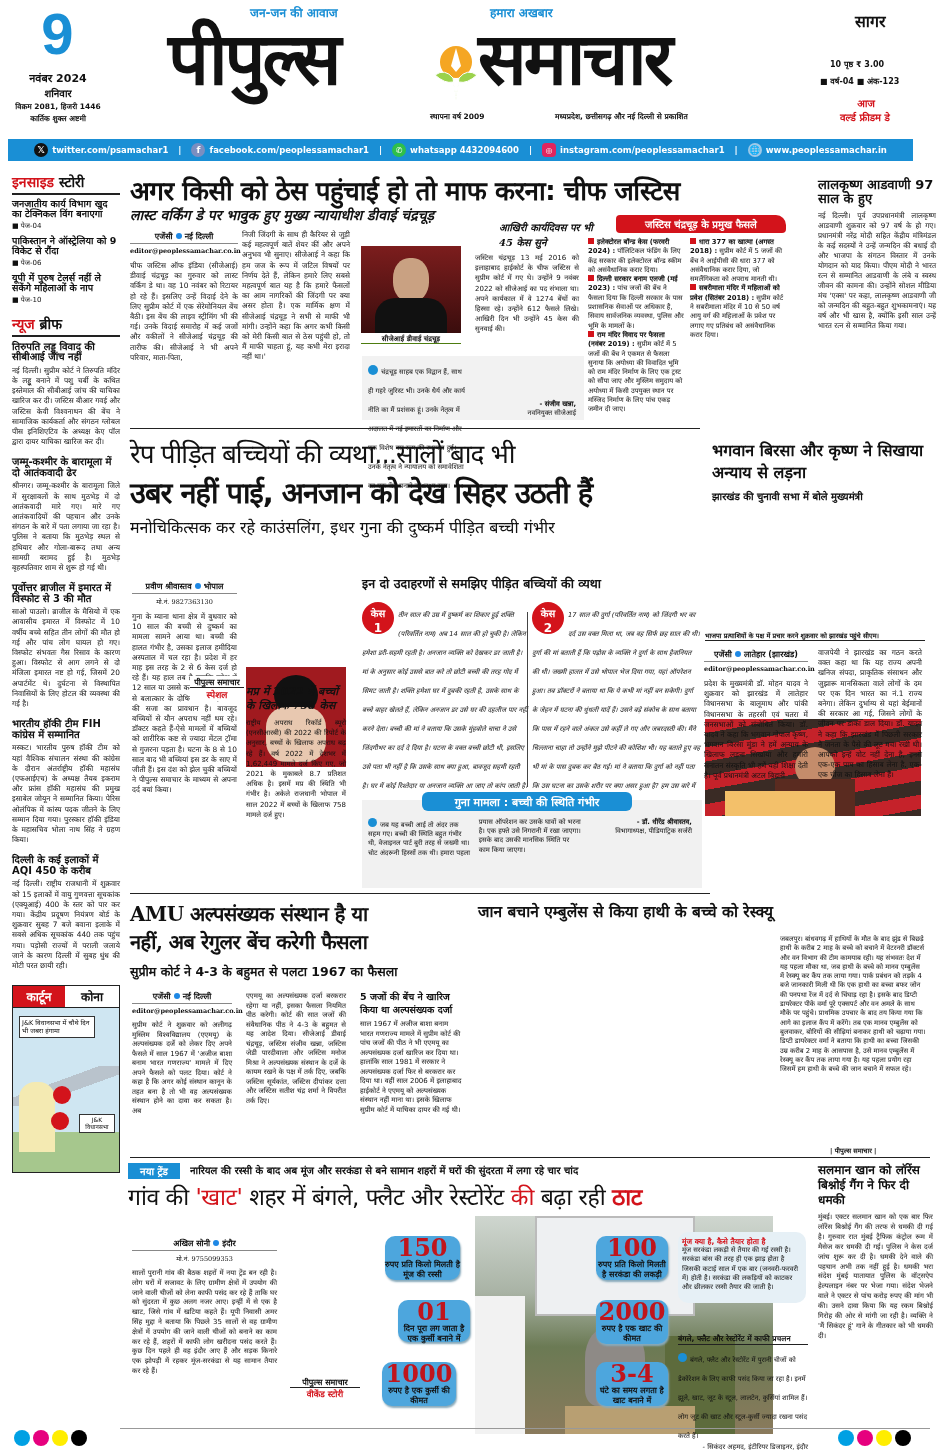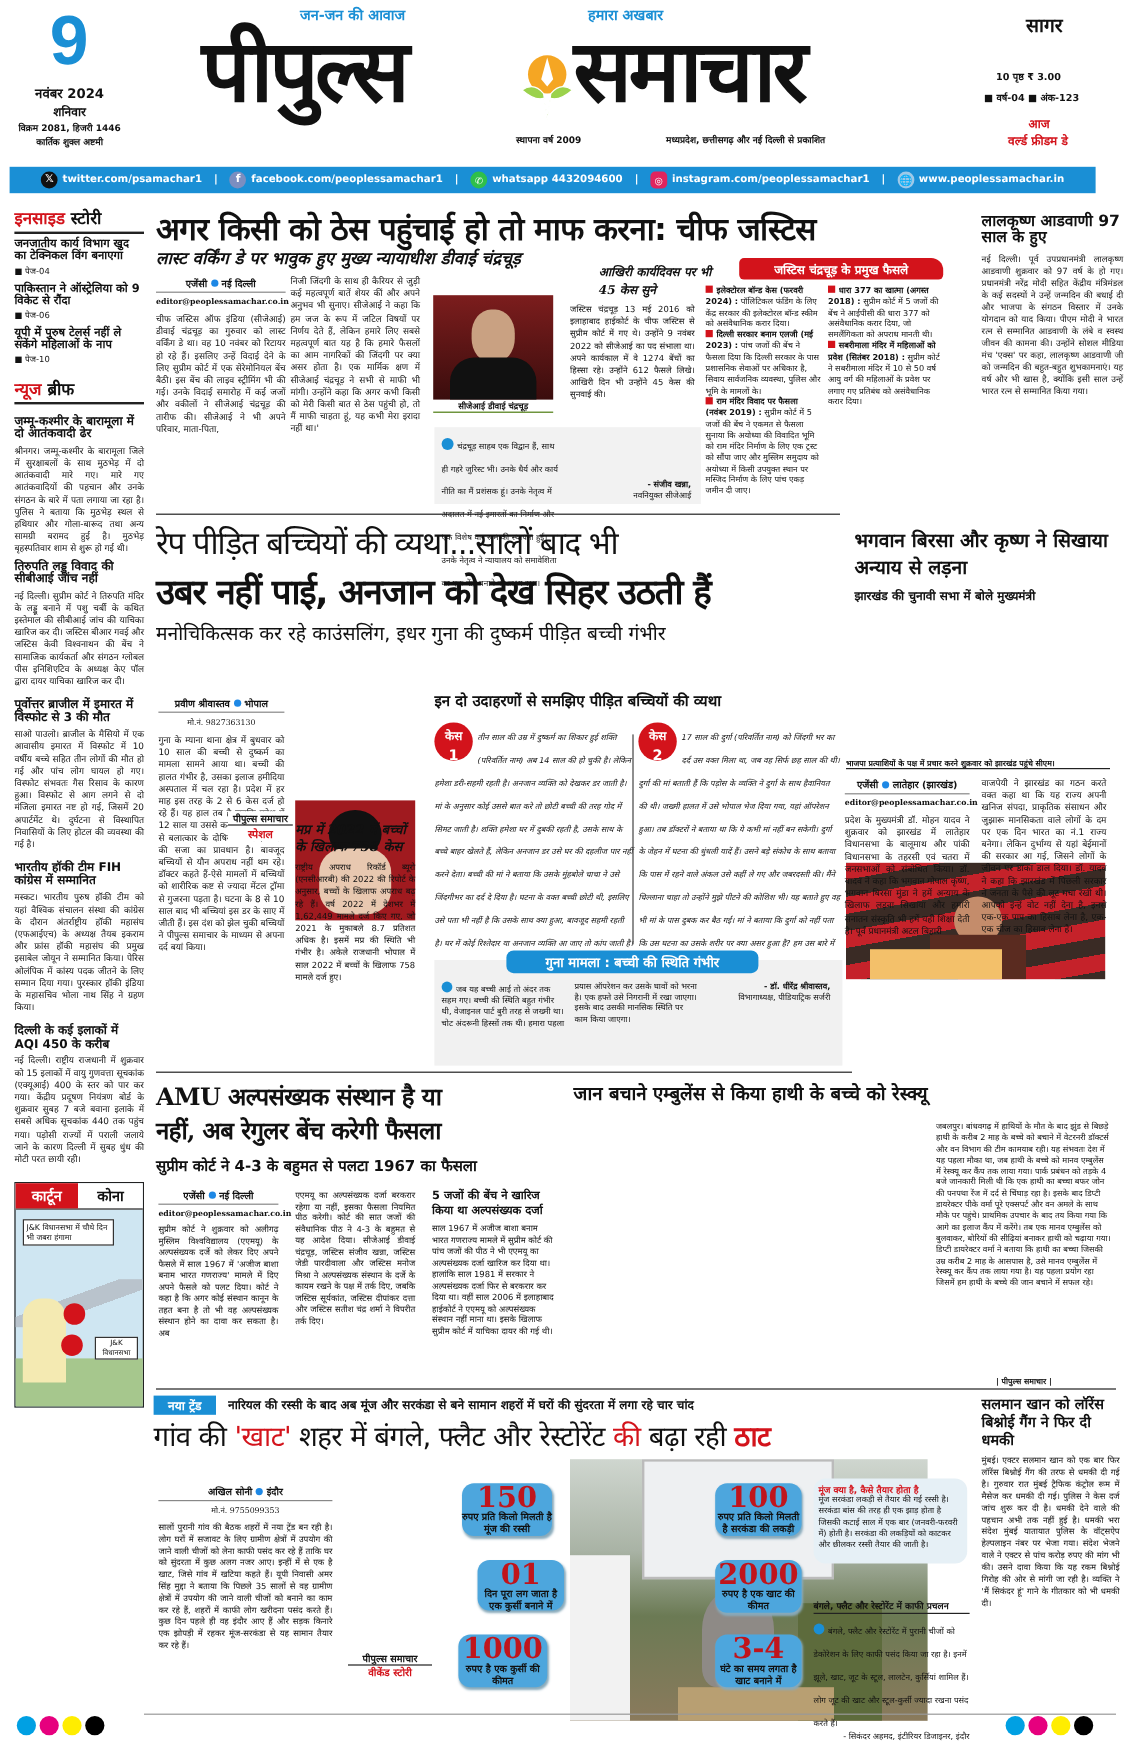--- a/index.html
+++ b/index.html
@@ -88,27 +88,27 @@
       <div class="hl" style="font-size:9.5px">पाकिस्तान ने ऑस्ट्रेलिया को 9 विकेट से रौंदा</div>
       <div style="font-size:7px;margin-top:2px">■ पेज-06</div>
     </div>
   <div style="margin-top:6px">
       <div class="hl" style="font-size:9.5px">यूपी में पुरुष टेलर्स नहीं ले सकेंगे महिलाओं के नाप</div>
       <div style="font-size:7px;margin-top:2px">■ पेज-10</div>
     </div>
 
   <div class="rule" style="font-weight:bold;font-size:14px;padding-bottom:2px;margin-top:10px"><span class="red">न्यूज</span> <span>ब्रीफ</span></div>
 
+  <div style="margin-top:5px">
+      <div class="hl" style="font-size:10px;margin-bottom:3px">तिरुपति लड्डू विवाद की सीबीआई जांच नहीं</div>
+      <p>नई दिल्ली। सुप्रीम कोर्ट ने तिरुपति मंदिर के लड्डू बनाने में पशु चर्बी के कथित इस्तेमाल की सीबीआई जांच की याचिका खारिज कर दी। जस्टिस बीआर गवई और जस्टिस केवी विश्वनाथन की बेंच ने सामाजिक कार्यकर्ता और संगठन ग्लोबल पीस इनिशिएटिव के अध्यक्ष केए पॉल द्वारा दायर याचिका खारिज कर दी।</p>
+    </div>
   <div style="margin-top:10px">
       <div class="hl" style="font-size:10px;margin-bottom:3px">जम्मू-कश्मीर के बारामूला में दो आतंकवादी ढेर</div>
       <p>श्रीनगर। जम्मू-कश्मीर के बारामूला जिले में सुरक्षाबलों के साथ मुठभेड़ में दो आतंकवादी मारे गए। मारे गए आतंकवादियों की पहचान और उनके संगठन के बारे में पता लगाया जा रहा है। पुलिस ने बताया कि मुठभेड़ स्थल से हथियार और गोला-बारूद तथा अन्य सामग्री बरामद हुई है। मुठभेड़ बृहस्पतिवार शाम से शुरू हो गई थी।</p>
-    </div>
-  <div style="margin-top:5px">
-      <div class="hl" style="font-size:10px;margin-bottom:3px">तिरुपति लड्डू विवाद की सीबीआई जांच नहीं</div>
-      <p>नई दिल्ली। सुप्रीम कोर्ट ने तिरुपति मंदिर के लड्डू बनाने में पशु चर्बी के कथित इस्तेमाल की सीबीआई जांच की याचिका खारिज कर दी। जस्टिस बीआर गवई और जस्टिस केवी विश्वनाथन की बेंच ने सामाजिक कार्यकर्ता और संगठन ग्लोबल पीस इनिशिएटिव के अध्यक्ष केए पॉल द्वारा दायर याचिका खारिज कर दी।</p>
     </div>
   <div style="margin-top:10px">
       <div class="hl" style="font-size:10px;margin-bottom:3px">पूर्वोत्तर ब्राजील में इमारत में विस्फोट से 3 की मौत</div>
       <p>साओ पाउलो। ब्राजील के मैसियो में एक आवासीय इमारत में विस्फोट में 10 वर्षीय बच्चे सहित तीन लोगों की मौत हो गई और पांच लोग घायल हो गए। विस्फोट संभवतः गैस रिसाव के कारण हुआ। विस्फोट से आग लगने से दो मंजिला इमारत नष्ट हो गई, जिसमें 20 अपार्टमेंट थे। दुर्घटना से विस्थापित निवासियों के लिए होटल की व्यवस्था की गई है।</p>
     </div>
   <div style="margin-top:10px">
       <div class="hl" style="font-size:10px;margin-bottom:3px">भारतीय हॉकी टीम FIH कांग्रेस में सम्मानित</div>
       <p>मस्कट। भारतीय पुरुष हॉकी टीम को यहां वैश्विक संचालन संस्था की कांग्रेस के दौरान अंतर्राष्ट्रीय हॉकी महासंघ (एफआईएच) के अध्यक्ष तैयब इकराम और फ्रांस हॉकी महासंघ की प्रमुख इसाबेल जोयून ने सम्मानित किया। पेरिस ओलंपिक में कांस्य पदक जीतने के लिए सम्मान दिया गया। पुरस्कार हॉकी इंडिया के महासचिव भोला नाथ सिंह ने ग्रहण किया।</p>
     </div>
   <div style="margin-top:10px">

